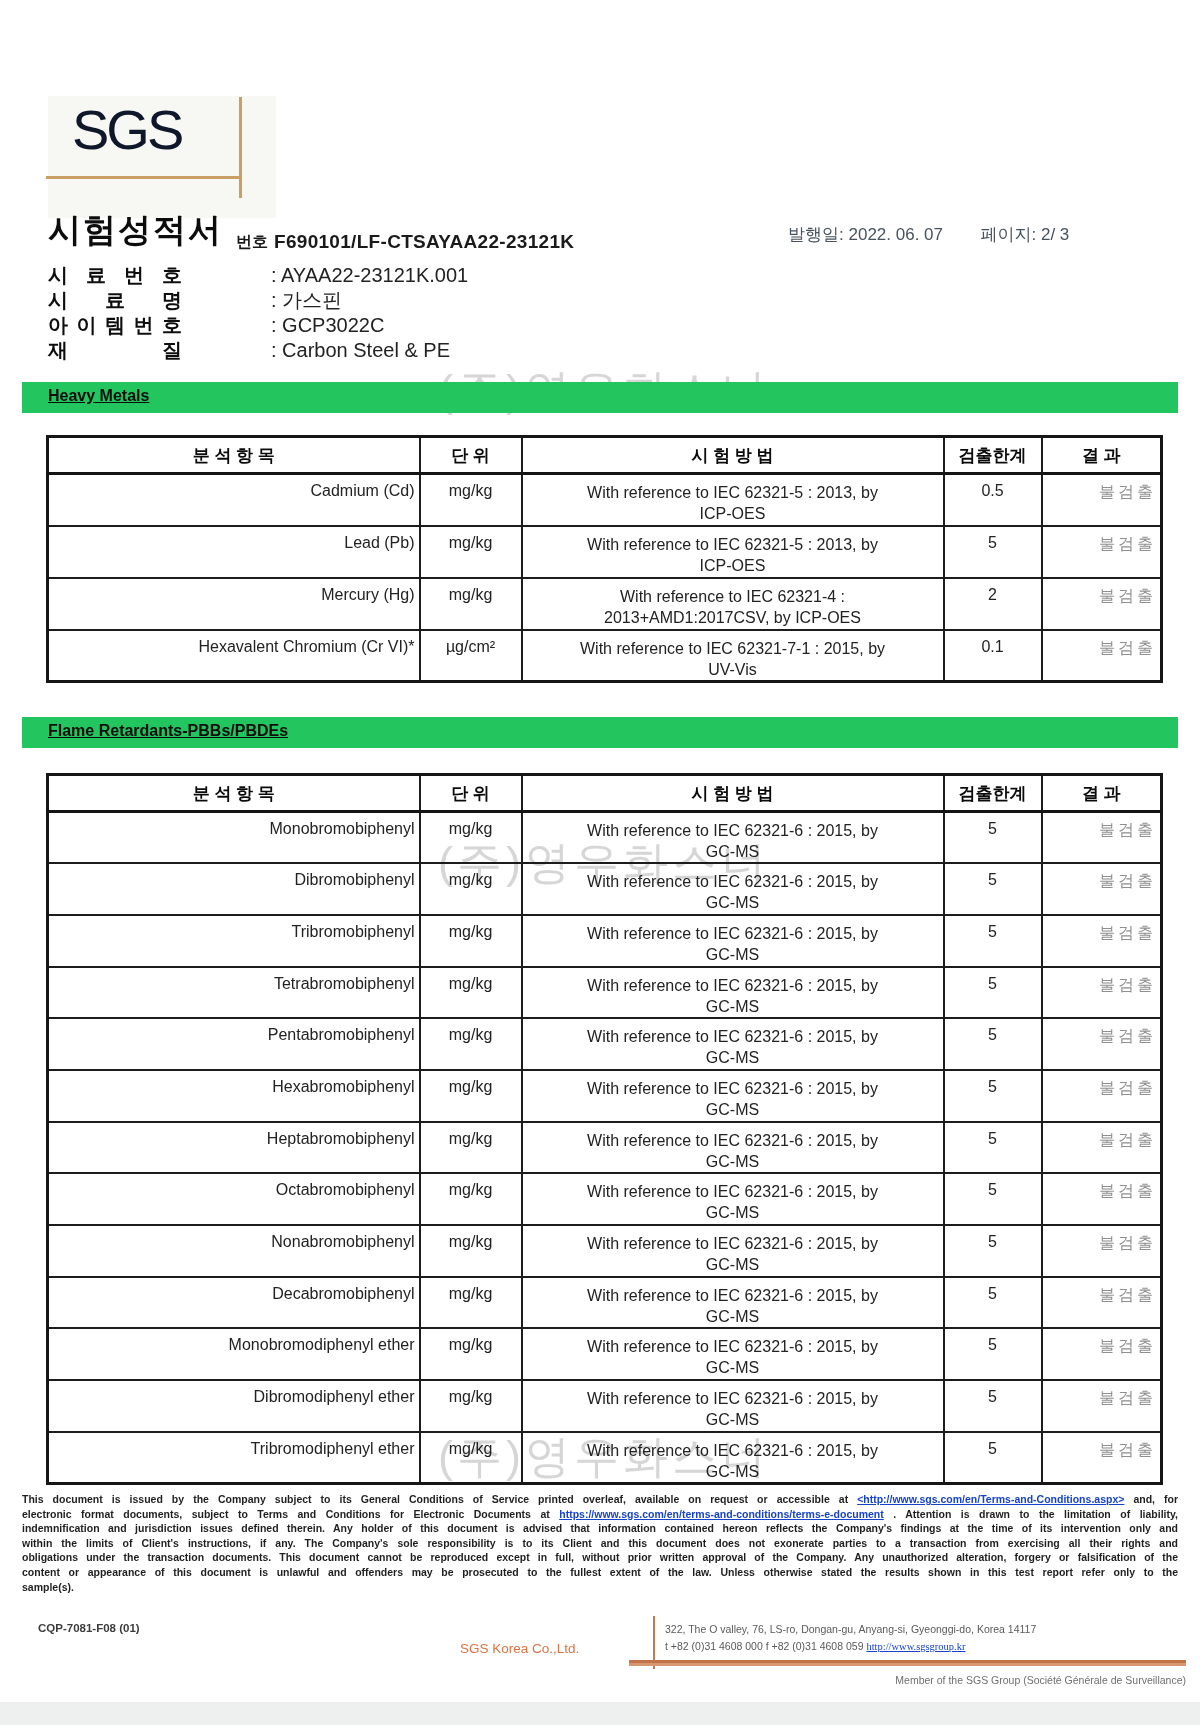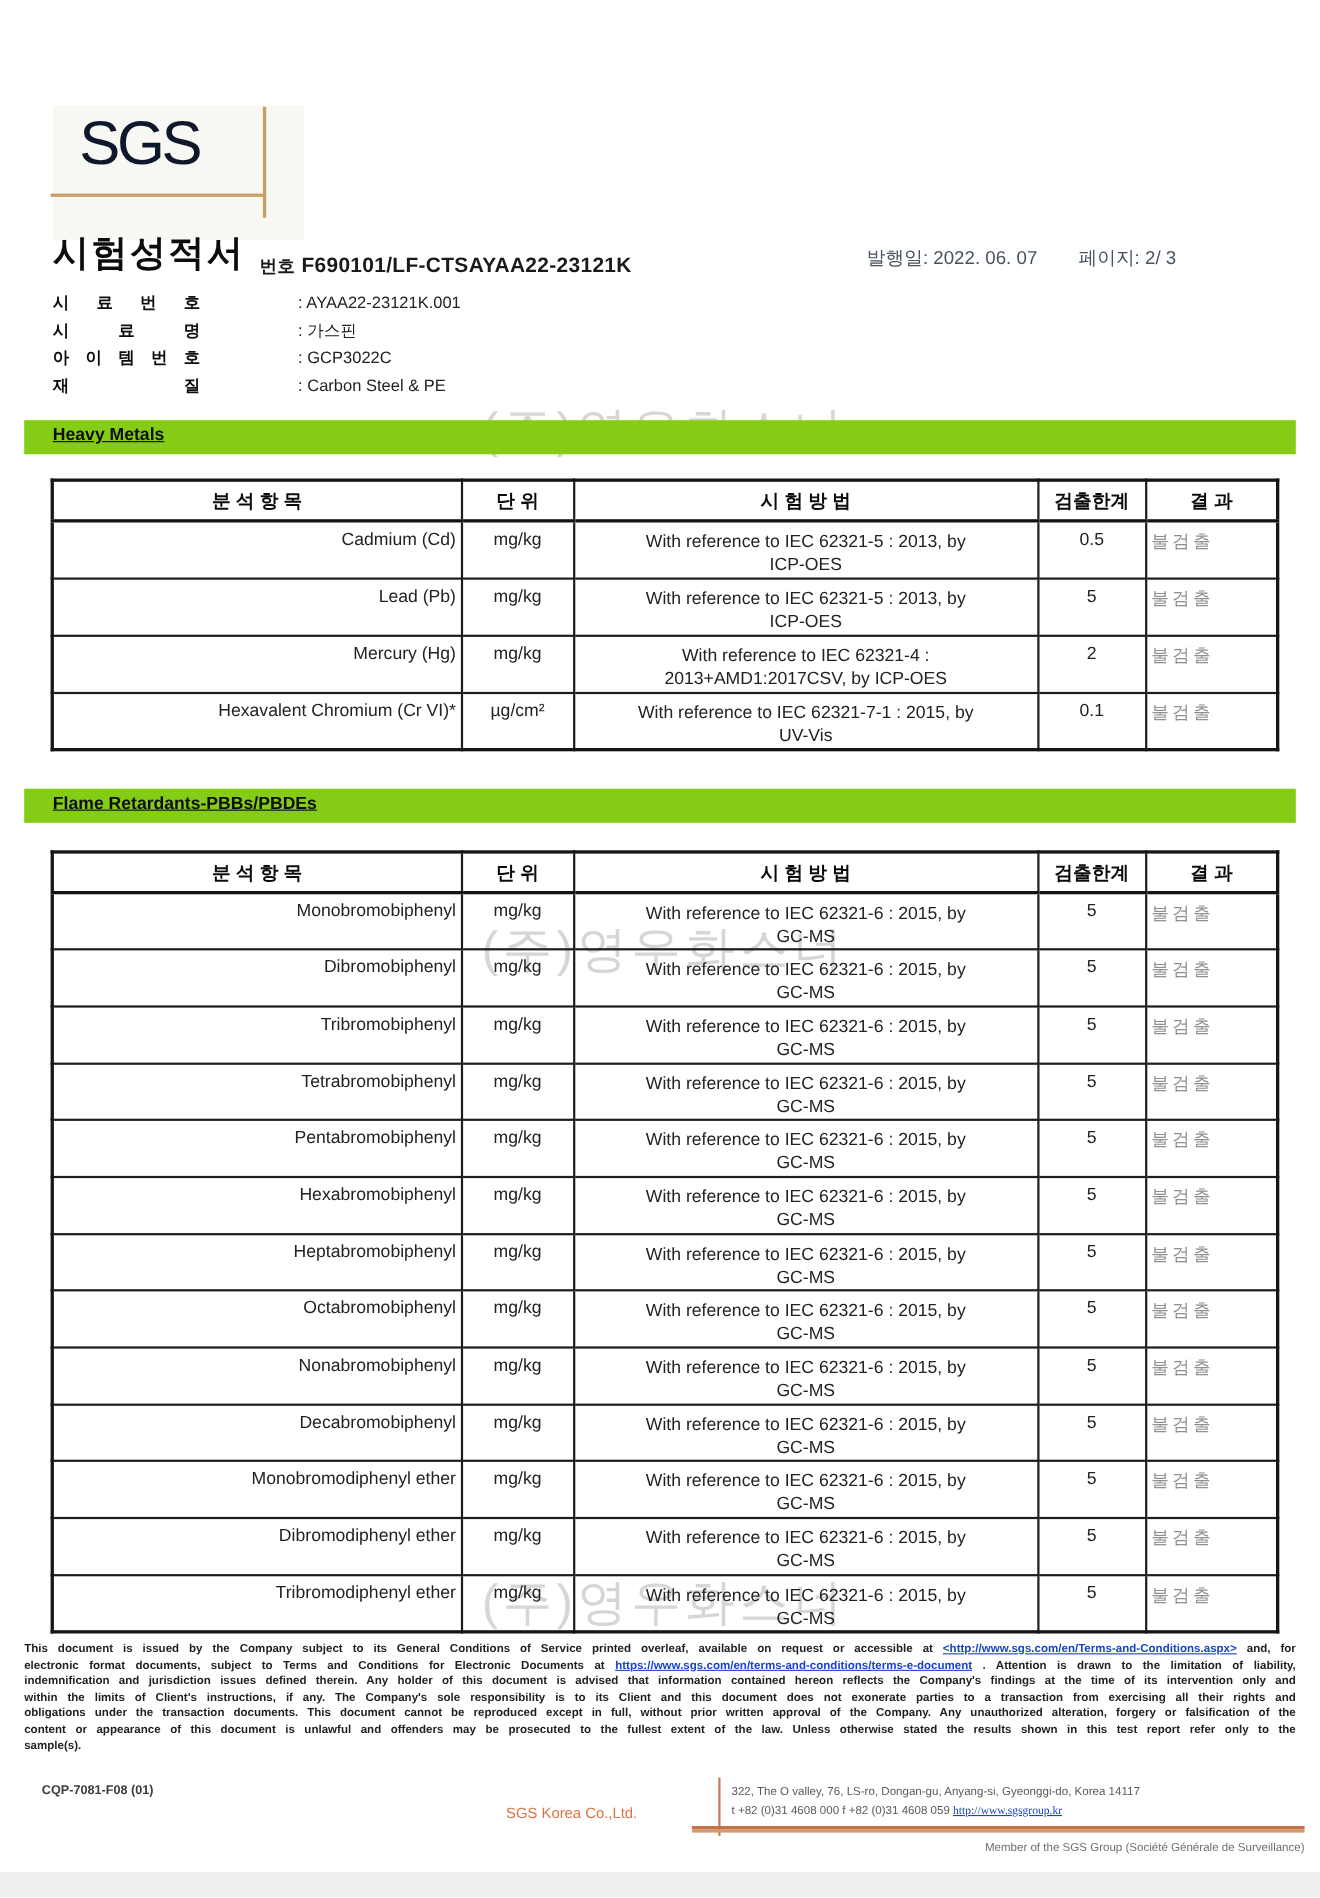--- a/index.html
+++ b/index.html
@@ -16,44 +16,44 @@
   .logo-vline{position:absolute;left:239px;top:97px;width:3px;height:101px;background:#c9a063;}
   
   .title-row{position:absolute;left:48px;top:208px;display:flex;align-items:flex-end;}
   .doc-title{font-size:33px;font-weight:700;letter-spacing:2px;color:#0c0c0c;}
   .report-no-label{font-size:16px;font-weight:700;margin-left:13px;}
   .report-no{font-size:19px;font-weight:700;margin-left:6px;letter-spacing:0.3px;}
   .issue-row{position:absolute;left:788px;top:223px;font-size:17px;color:#47525f;white-space:nowrap;}
   .issue-row .gap{display:inline-block;width:28px;}
   
   .sample-info{position:absolute;left:48px;top:263px;}
-  .sample-row{display:flex;height:25px;align-items:center;font-size:15px;}
+  .sample-row{display:flex;height:25px;align-items:center;font-size:20px;}
   .sample-label{width:134px;font-weight:700;color:#0d0d0d;text-align:justify;text-align-last:justify;}
   .sample-value{margin-left:89px;color:#222;white-space:nowrap;}
   
-  .section-bar{position:absolute;left:22px;width:1156px;height:31px;background:#84cc16;}
+  .section-bar{position:absolute;left:22px;width:1156px;height:31px;background:#22c55e;}
   .bar-heavy{top:382px;}
   .bar-flame{top:717px;}
   .section-title{margin:5px 0 0 26px;font-size:16px;font-weight:700;text-decoration:underline;
                  color:#0d0d0d;display:inline-block;}
   
   .data-table{position:absolute;left:46px;width:1114px;border-collapse:collapse;table-layout:fixed;
               border:3px solid #161616;}
   .tbl-heavy{top:435px;}
   .tbl-flame{top:773px;}
   .data-table th{border:2px solid #1c1c1c;border-bottom:3px solid #141414;height:34px;
                  font-size:17px;font-weight:700;text-align:center;padding:0;color:#0b0b0b;}
   .data-table td{border:2px solid #1c1c1c;vertical-align:top;font-size:16px;padding:7px 4px 0 4px;
                  color:#222;}
   .tbl-heavy tr.r{height:52px;}
   .tbl-flame tr.r{height:51.7px;}
   td.c-item{text-align:right;padding-left:13px;}
   td.c-unit,td.c-limit{text-align:center;}
   td.c-method{text-align:center;line-height:21px;}
-  td.c-result{text-align:left;color:#8f8f8f;letter-spacing:3px;}
+  td.c-result{text-align:right;color:#8f8f8f;letter-spacing:3px;}
   
   .watermark{position:absolute;font-size:45px;font-weight:400;color:rgba(148,148,148,0.38);
              letter-spacing:4px;white-space:nowrap;pointer-events:none;}
   .wm1{left:438px;top:361px;}
   .wm2{left:438px;top:833px;}
   .wm3{left:438px;top:1427px;}
   
   .legal{position:absolute;left:22px;top:1492px;width:1156px;margin:0;font-size:10.5px;
          line-height:14.6px;text-align:justify;font-weight:700;color:#1f1f1f;word-spacing:5px;}
   .legal a{color:#1643c8;text-decoration:underline;cursor:pointer;}

